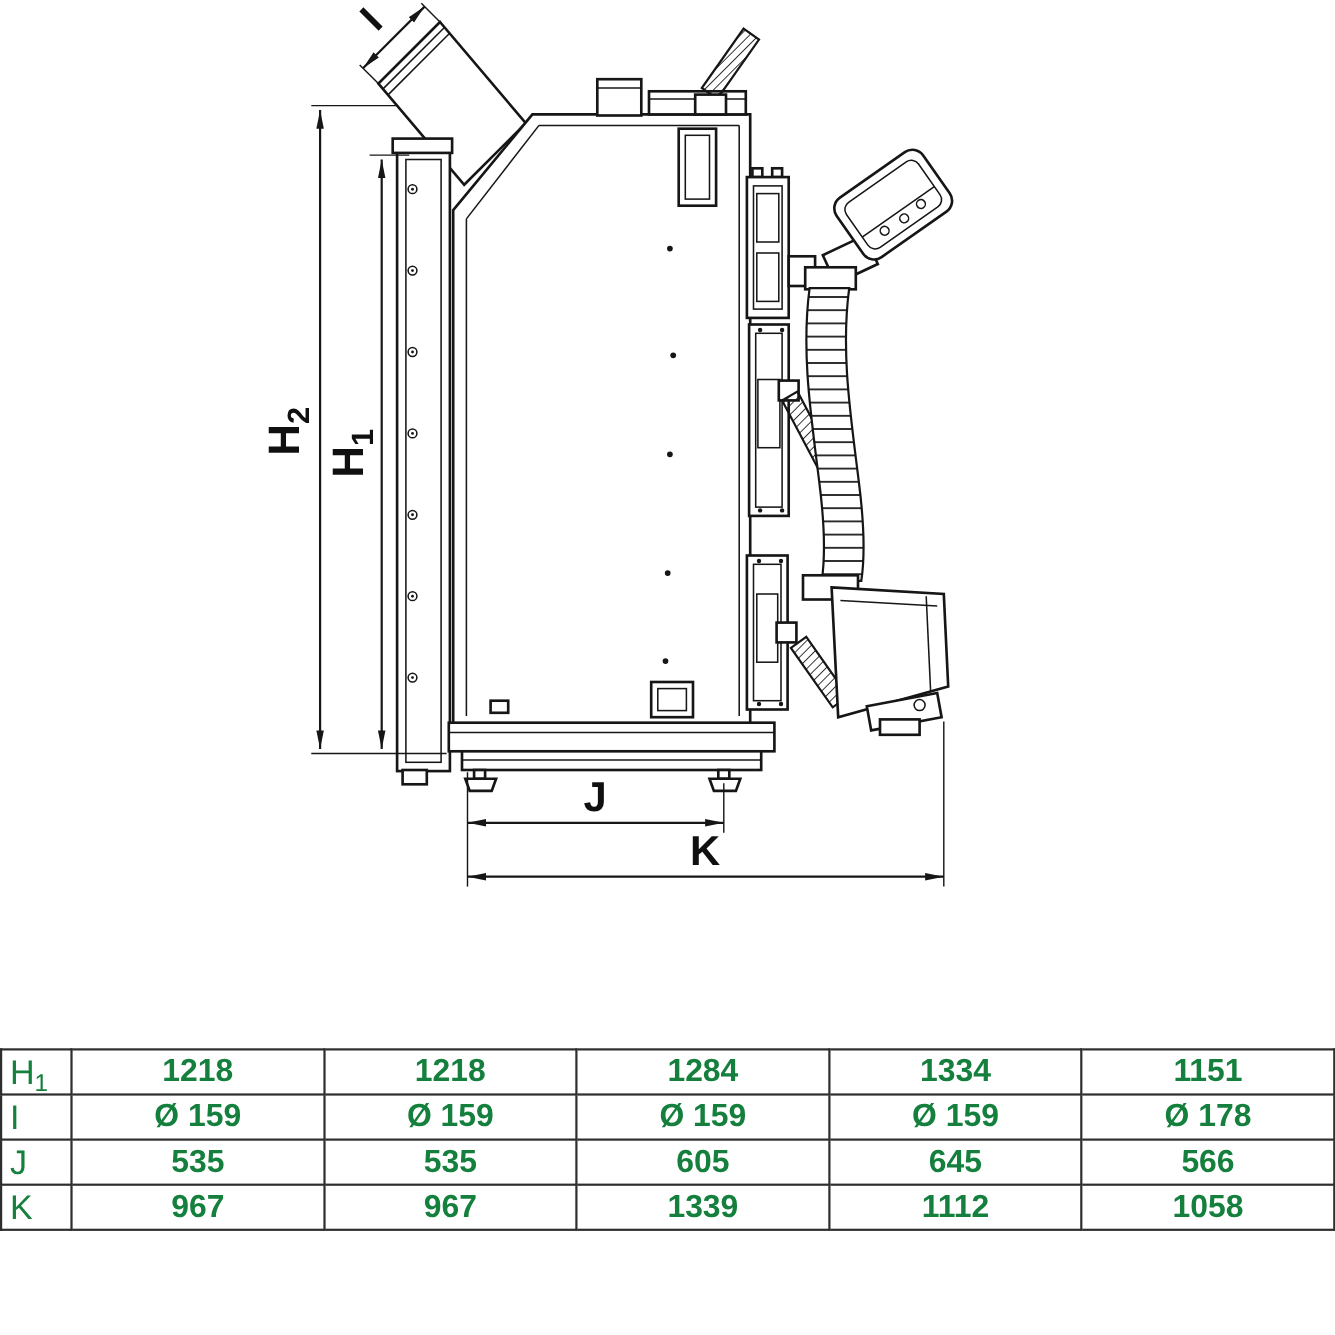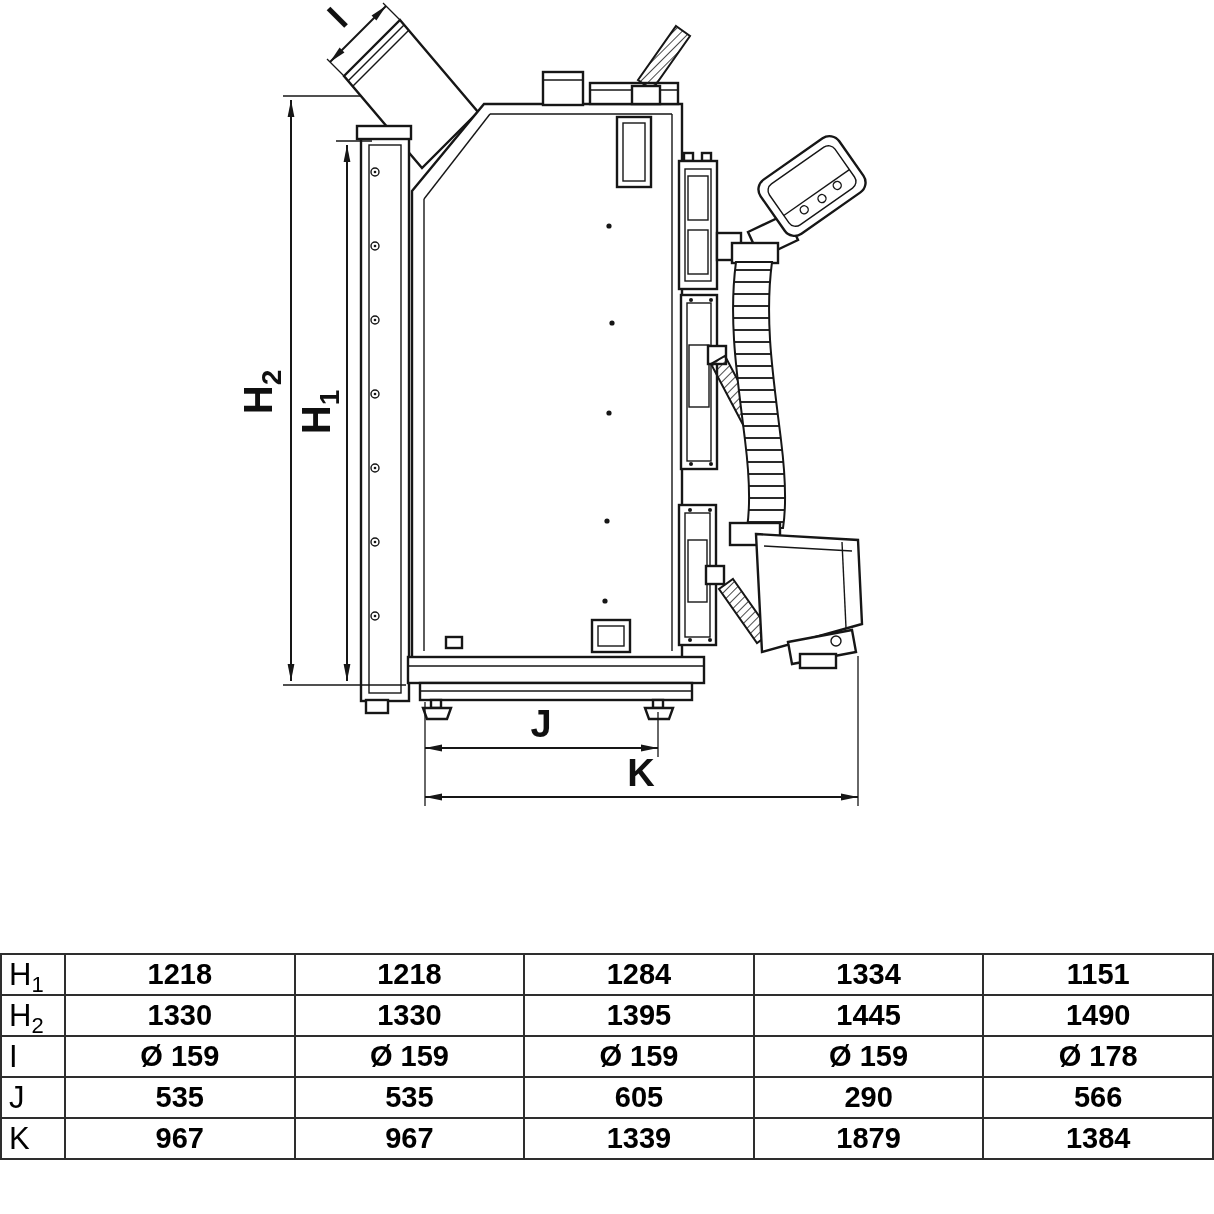--- a/index.html
+++ b/index.html
@@ -21,21 +21,21 @@
   .ext { fill: none; stroke: #161616; stroke-width: 1.3; }
   .hat { fill: url(#hatch); stroke: #161616; stroke-width: 2; }
   .lbl { font-family: "Liberation Sans", sans-serif; font-weight: bold; fill: #101010; }
 
   
   table.dims { width: 1214px; border-collapse: collapse; table-layout: fixed; }
   table.dims td {
     border: 2px solid #2e2e2e;
     height: 41px; padding: 0;
     text-align: center;
-    font-size: 29px; font-weight: bold; color: #000000;
+    font-size: 29px; font-weight: bold; color: #15803d;
     font-family: "Liberation Sans", sans-serif;
   }
   table.dims td.label-cell {
     width: 64px; text-align: left; padding-left: 7px;
     font-weight: 400; font-size: 31px;
   }
   table.dims td.label-cell sub { font-size: 22px; line-height: 0; }
 </style>
 </head>
 <body>
@@ -232,47 +232,39 @@
     <tbody>
         <tr>
           <td class="label-cell"><span>H</span><sub>1</sub></td>
           <td class="value-cell">1218</td>
           <td class="value-cell">1218</td>
           <td class="value-cell">1284</td>
           <td class="value-cell">1334</td>
           <td class="value-cell">1151</td>
         </tr>
         <tr>
-          <td class="label-cell"><span>H</span><sub>2</sub></td>
-          <td class="value-cell">1330</td>
-          <td class="value-cell">1330</td>
-          <td class="value-cell">1395</td>
-          <td class="value-cell">1445</td>
-          <td class="value-cell">1490</td>
-        </tr>
-        <tr>
           <td class="label-cell"><span>I</span></td>
           <td class="value-cell">Ø 159</td>
           <td class="value-cell">Ø 159</td>
           <td class="value-cell">Ø 159</td>
           <td class="value-cell">Ø 159</td>
           <td class="value-cell">Ø 178</td>
         </tr>
         <tr>
           <td class="label-cell"><span>J</span></td>
           <td class="value-cell">535</td>
           <td class="value-cell">535</td>
           <td class="value-cell">605</td>
-          <td class="value-cell">290</td>
+          <td class="value-cell">645</td>
           <td class="value-cell">566</td>
         </tr>
         <tr>
           <td class="label-cell"><span>K</span></td>
           <td class="value-cell">967</td>
           <td class="value-cell">967</td>
           <td class="value-cell">1339</td>
-          <td class="value-cell">1879</td>
-          <td class="value-cell">1384</td>
+          <td class="value-cell">1112</td>
+          <td class="value-cell">1058</td>
         </tr>
       </tbody>
   </table>
 
 </div>
 
 </body></html>

